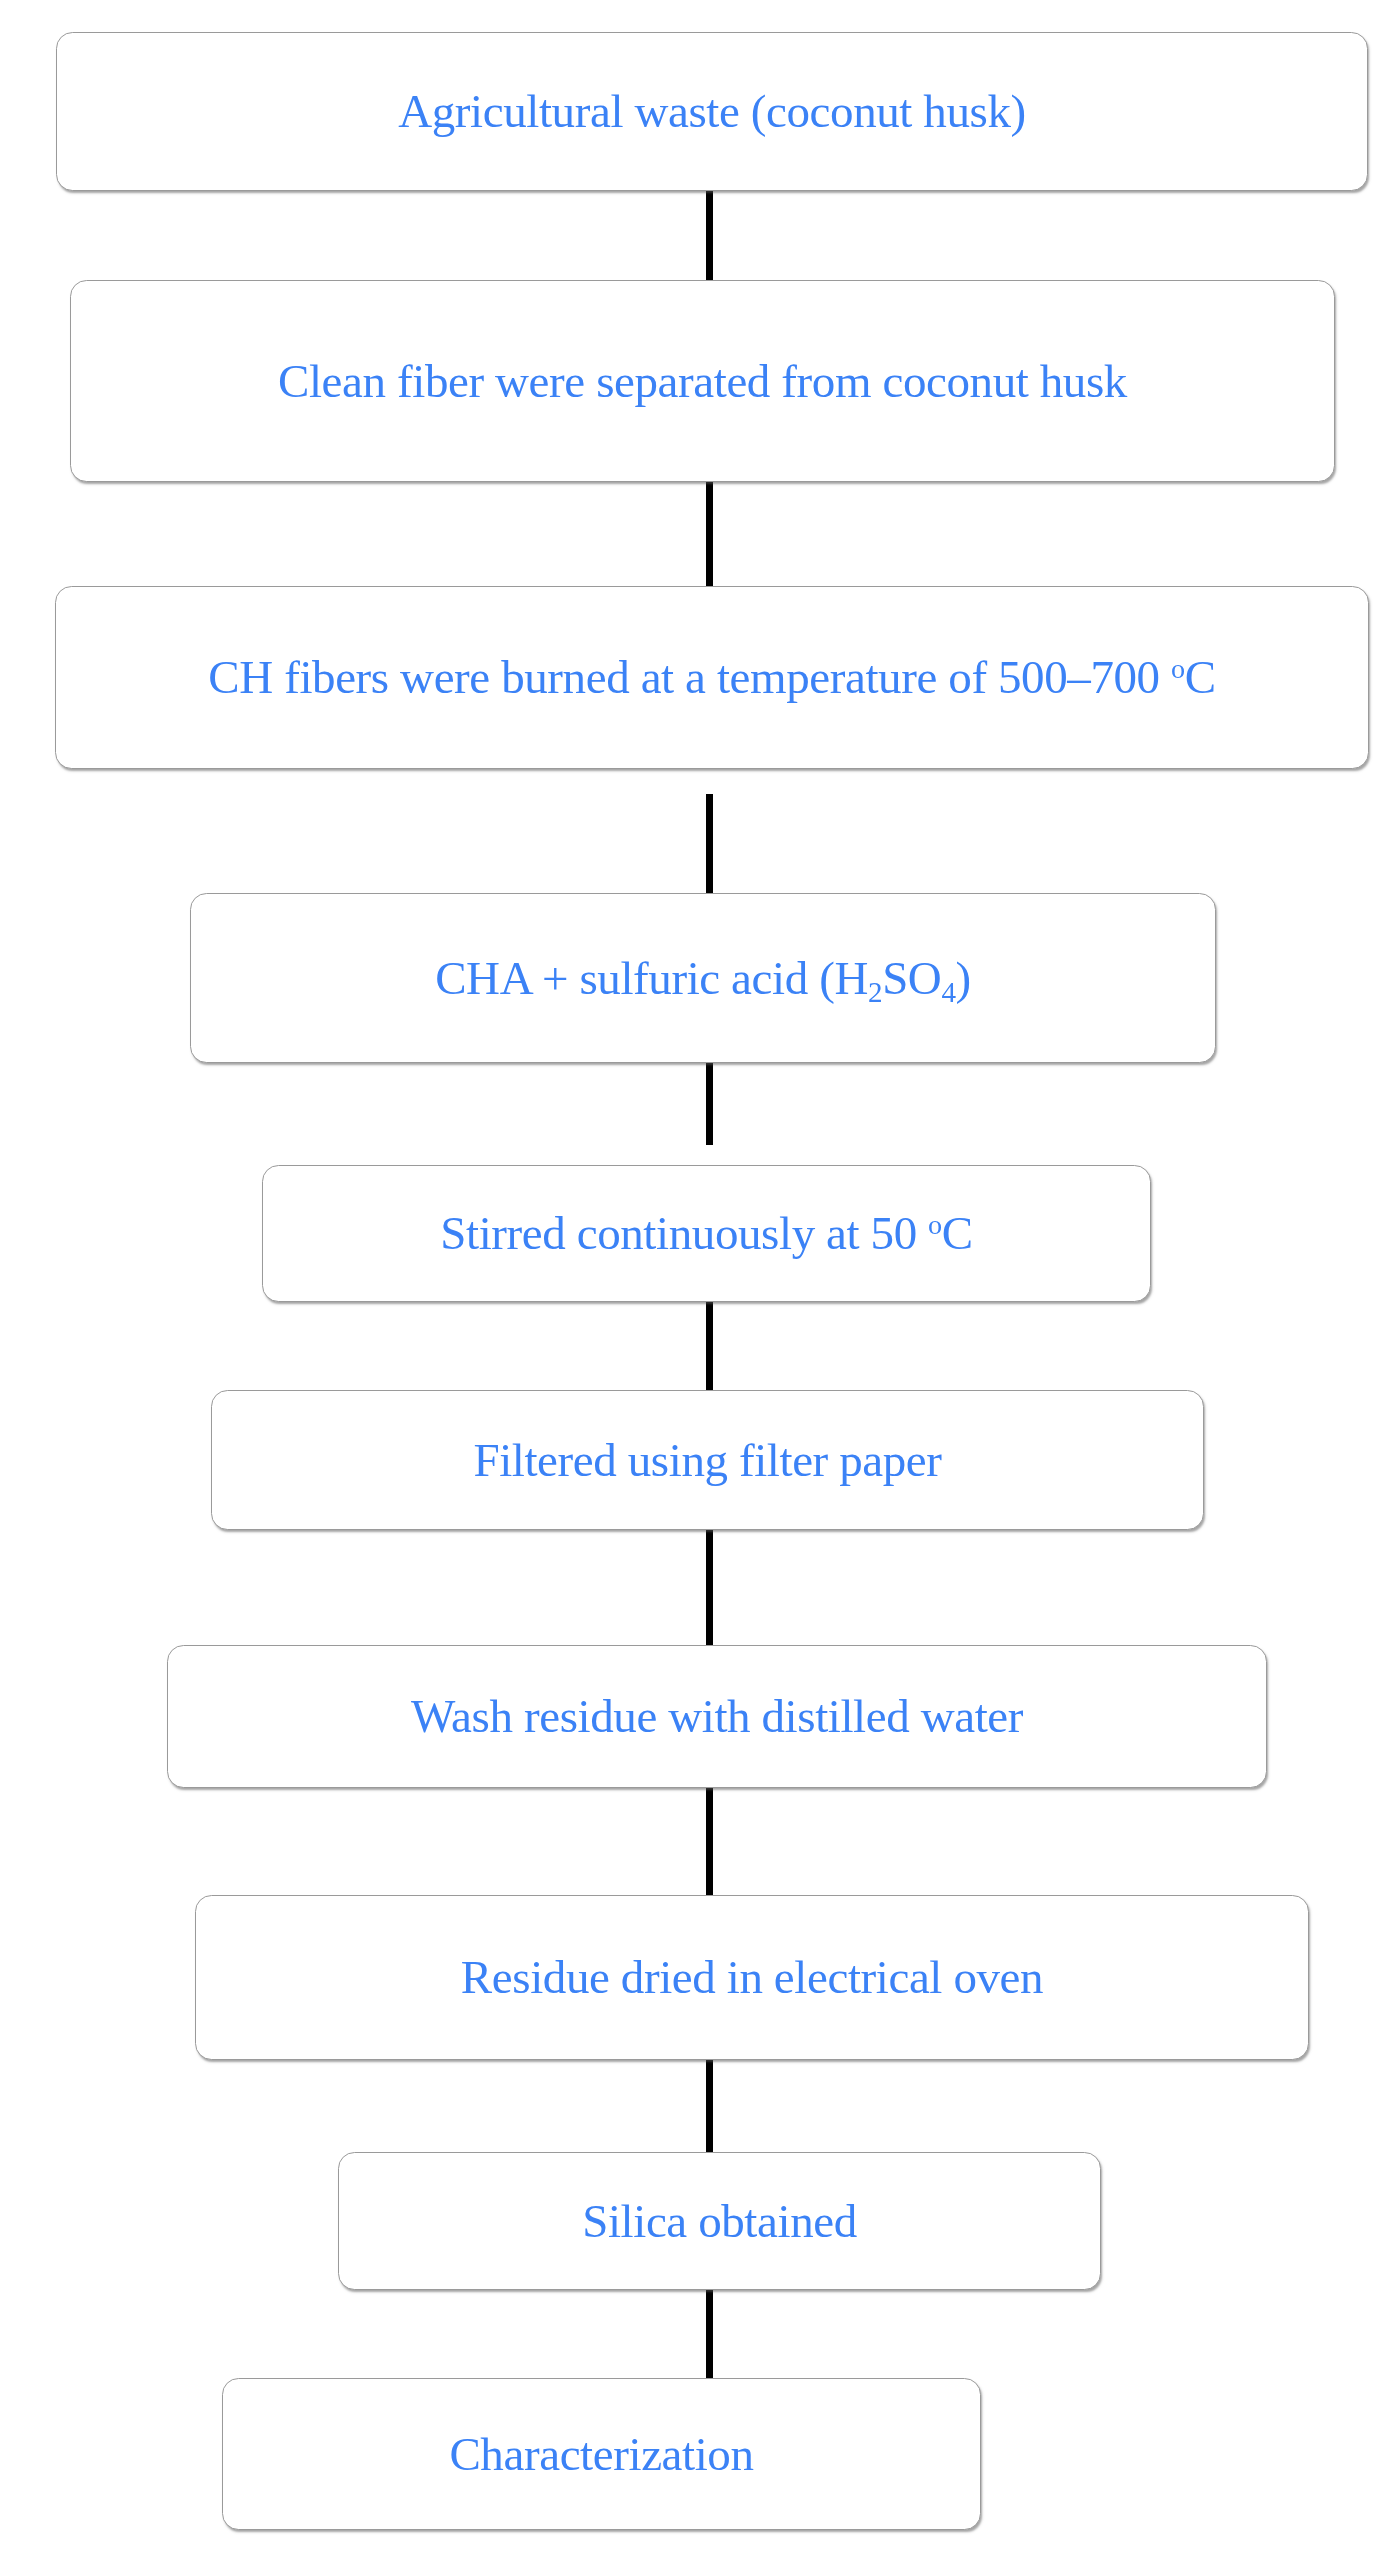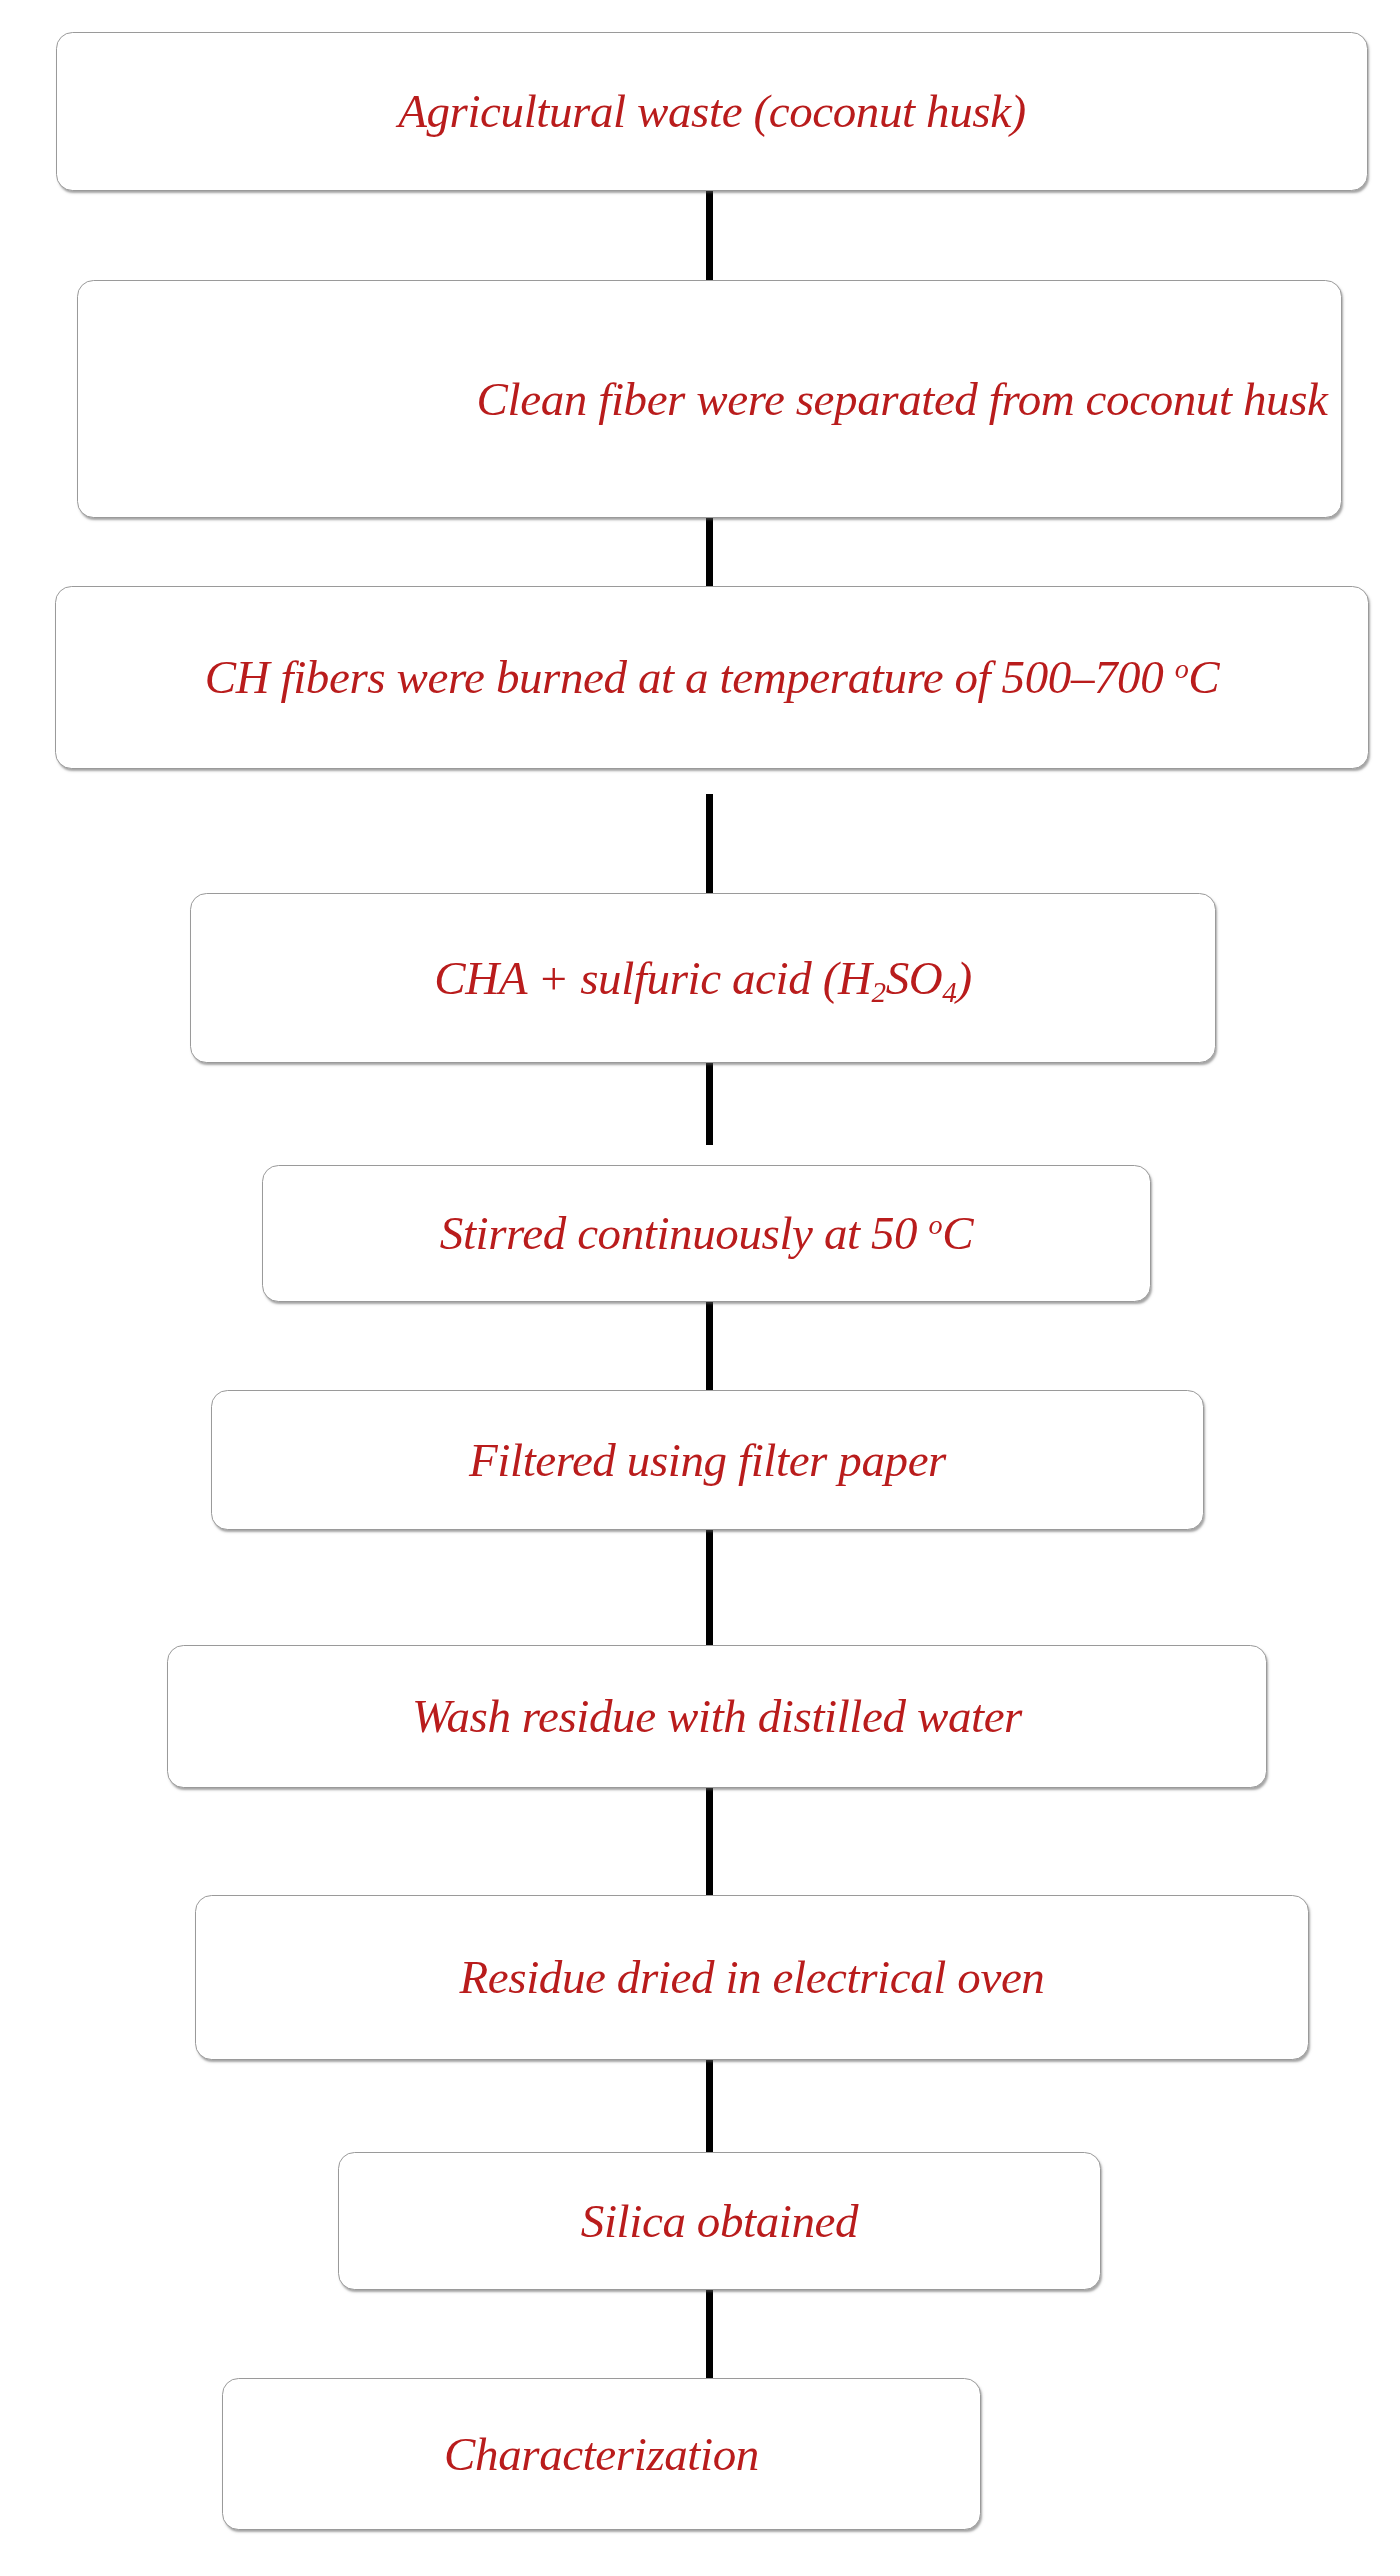--- a/index.html
+++ b/index.html
@@ -29,28 +29,27 @@
     box-shadow: 1.5px 2.3px 2.3px -0.8px rgba(90,90,90,0.55);
     display: flex;
     align-items: center;
     justify-content: center;
     text-align: center;
     z-index: 2;
   }
   .node .label {
     display: block;
     width: 100%;
-    color: #b91c1c;
+    color: #3b82f6;
     font-size: 47px;
     line-height: 1.28;
     letter-spacing: -0.4px;
     padding: 0 13.5px;
     box-sizing: border-box;
     white-space: pre-line;
-    font-style: italic;
   }
   .node .label sub {
     font-size: 0.62em;
     vertical-align: -0.28em;
     line-height: 0;
   }
   .node .label sup {
     font-size: 0.60em;
     vertical-align: 0.52em;
     line-height: 0;
@@ -78,21 +77,21 @@
       <div class="connector" style="left: 706px; top: 1526px; height: 122px; width: 6.8px;"></div>
       <div class="connector" style="left: 706px; top: 1785px; height: 113px; width: 6.8px;"></div>
       <div class="connector" style="left: 706px; top: 2057px; height: 98px; width: 6.8px;"></div>
       <div class="connector" style="left: 706px; top: 2287px; height: 94px; width: 6.8px;"></div>
     </div>
 
   <div class="node" id="node-0" style="left: 56px; top: 32px; width: 1312px; height: 159px;">
     <span class="label">Agricultural waste (coconut husk)</span>
   </div>
 
-  <div class="node" id="node-1" style="left: 77px; top: 280px; width: 1265px; height: 238px; text-align: right;">
+  <div class="node" id="node-1" style="left: 70px; top: 280px; width: 1265px; height: 202px;">
     <span class="label">Clean fiber were separated from coconut husk</span>
   </div>
 
   <div class="node" id="node-2" style="left: 55px; top: 586px; width: 1314px; height: 183px;">
     <span class="label">CH fibers were burned at a temperature of 500–700 <sup>o</sup>C</span>
   </div>
 
   <div class="node" id="node-3" style="left: 190px; top: 893px; width: 1026px; height: 170px;">
     <span class="label">CHA + sulfuric acid (H<sub>2</sub>SO<sub>4</sub>)</span>
   </div>

